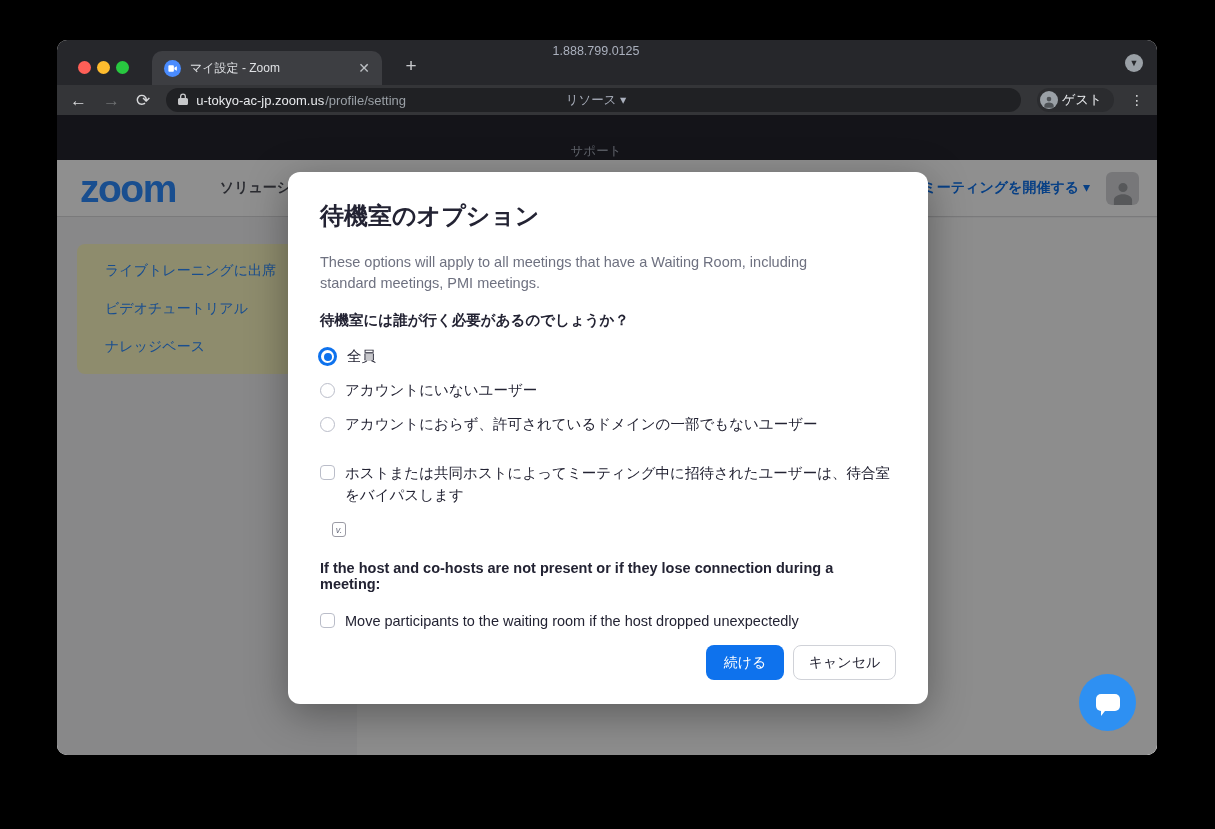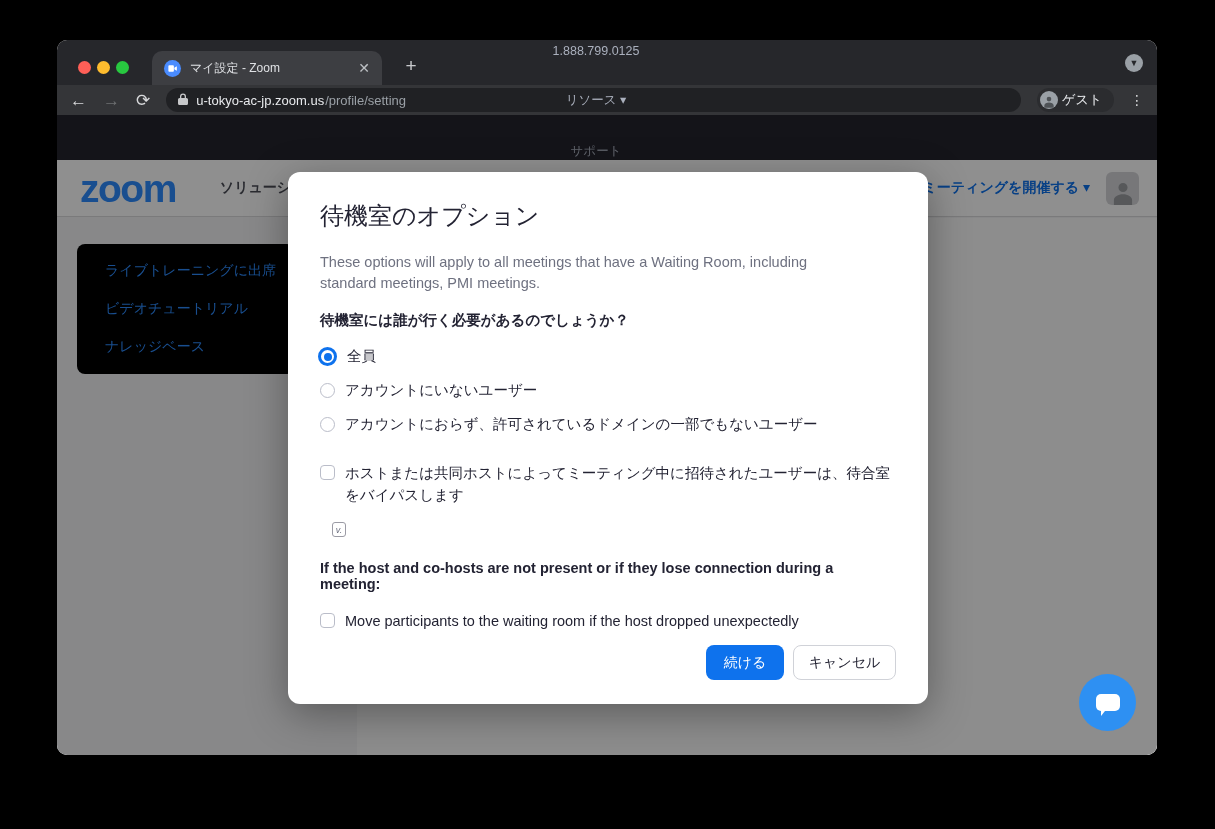--- a/index.html
+++ b/index.html
@@ -35,28 +35,28 @@
   .site-topbar .tlink { color:#aab0bd; font-size:12.5px; }
   .zoom-header { height:57px; background:#fff; border-bottom:1px solid #d9dadc; display:flex; align-items:center; padding:0 18px 0 23px; position:relative; }
   .logo { color:#2d8cff; font-size:39px; font-weight:bold; letter-spacing:-1.5px; line-height:1; margin-right:44px; }
   .mainnav { color:#4b4d57; font-size:14px; font-weight:bold; }
   .header-right { margin-left:auto; display:flex; align-items:center; gap:16px; }
   .host-link { color:#0e72ed; font-size:14px; font-weight:bold; }
   .avatar { width:33px; height:33px; border-radius:6px; background:#d4d5d8; overflow:hidden; display:flex; align-items:flex-end; justify-content:center; }
 
   .page-body { position:absolute; left:0; top:103px; right:0; bottom:0; }
   .content-card { position:absolute; left:300px; top:0; right:0; bottom:0; background:#fbfbfc; }
-  .side-panel { position:absolute; left:20px; top:26px; width:218px; height:130px; background:#000000; border-radius:8px; padding:18px 0 0 28px; }
+  .side-panel { position:absolute; left:20px; top:26px; width:218px; height:130px; background:#fef9c3; border-radius:8px; padding:18px 0 0 28px; }
   .side-link { display:block; color:#2d8cff; font-size:14px; margin-bottom:20px; }
 
   .dim { position:absolute; inset:0; background:rgba(0,0,0,0.44); z-index:10; }
 
   
   .modal { position:absolute; left:231px; top:132px; width:640px; height:532px; background:#fff; border-radius:12px; z-index:20; padding:28px 32px; color:#232333; box-shadow:0 10px 40px rgba(0,0,0,0.35); }
-  .m-title { font-size:24px; font-weight:normal; margin-bottom:20px; }
+  .m-title { font-size:24px; font-weight:bold; margin-bottom:20px; }
   .m-desc { color:#6e7180; font-size:14.5px; line-height:1.45; width:540px; margin-bottom:17px; }
   .m-q { font-size:14.5px; font-weight:bold; margin-bottom:16px; }
   .radio-row { display:flex; align-items:center; gap:10px; margin-bottom:13px; min-height:21px; }
   .radio { width:15px; height:15px; border:1px solid #babdc9; border-radius:50%; background:#fff; flex:none; }
   .radio.sel { width:19px; height:19px; border:3px solid #0e72ed; position:relative; margin-left:-2px; }
   .radio.sel::after { content:""; position:absolute; left:2.5px; top:2.5px; width:8px; height:8px; border-radius:50%; background:#0e72ed; }
   .radio-label { font-size:14.5px;text-align:right; }
   .check-row { display:flex; align-items:flex-start; gap:10px; margin-top:28px; }
   .checkbox { width:15px; height:15px; border:1px solid #babdc9; border-radius:4px; background:#fff; flex:none; margin-top:2px; }
   .check-label { font-size:14.5px; line-height:1.5; width:548px; }

